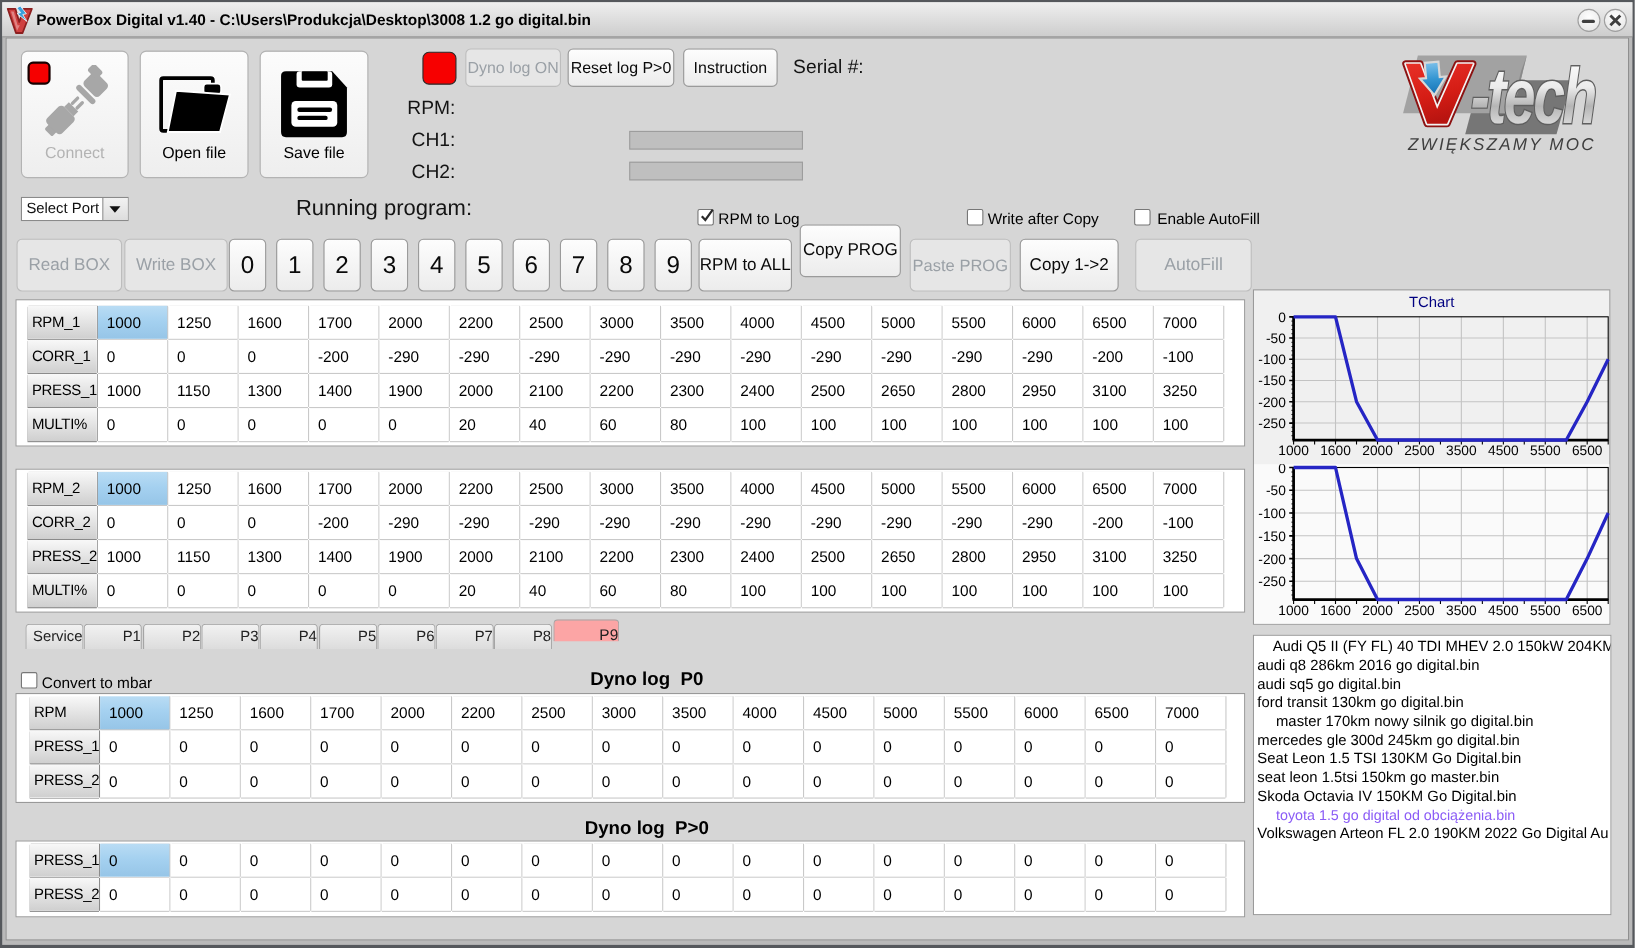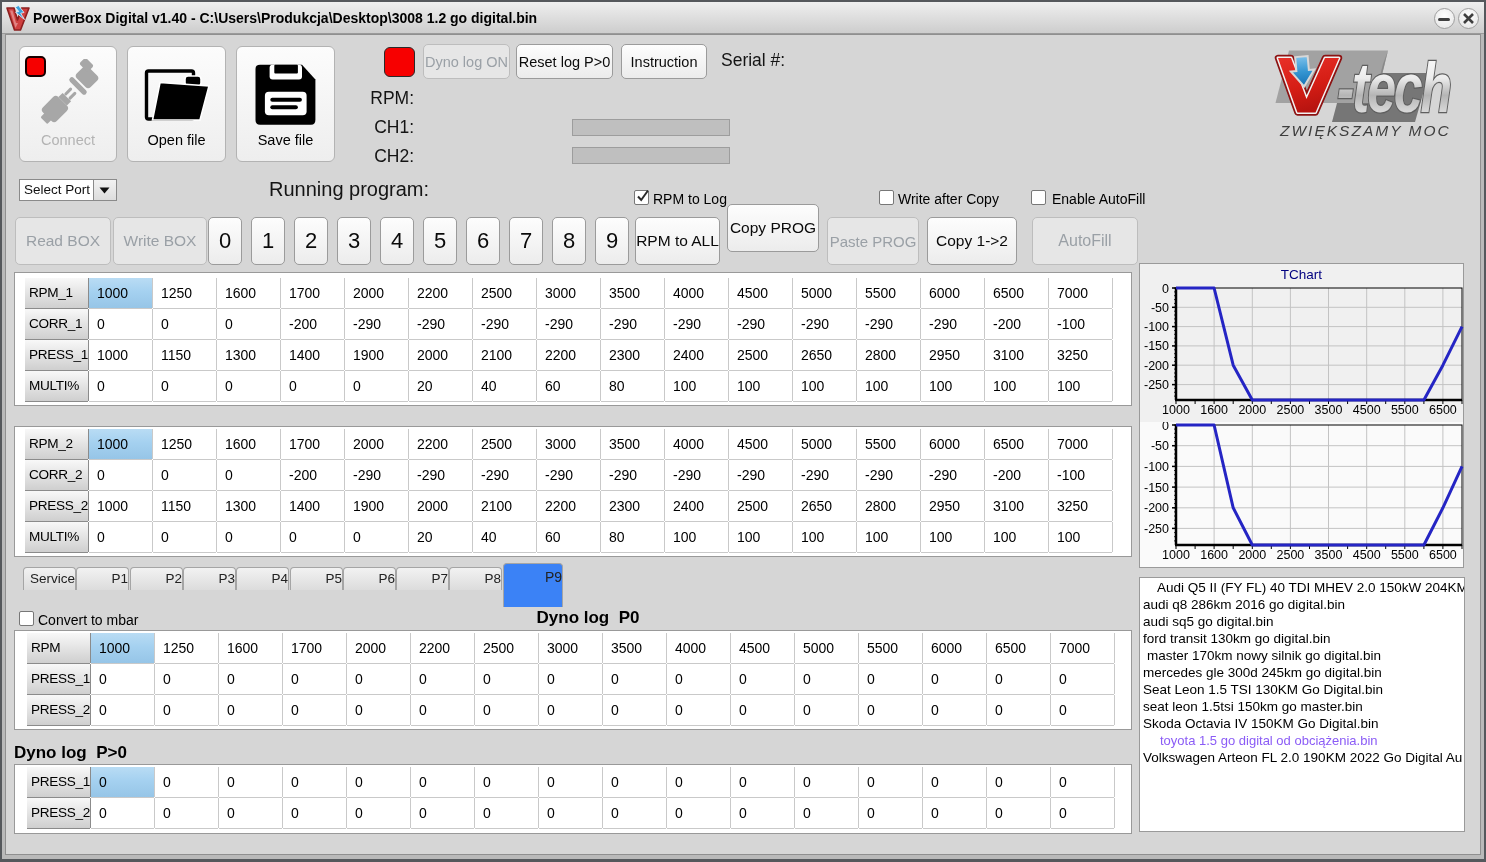--- a/index.html
+++ b/index.html
@@ -244,21 +244,21 @@
 <div class="c" style="left:1049px;top:522px;width:63px;height:30px">100</div>
 <div class="tab" style="left:23px;width:53px">Service</div>
 <div class="tab" style="left:76px;width:53px">P1</div>
 <div class="tab" style="left:130px;width:53px">P2</div>
 <div class="tab" style="left:183px;width:53px">P3</div>
 <div class="tab" style="left:236px;width:53px">P4</div>
 <div class="tab" style="left:290px;width:53px">P5</div>
 <div class="tab" style="left:343px;width:53px">P6</div>
 <div class="tab" style="left:396px;width:53px">P7</div>
 <div class="tab" style="left:449px;width:53px">P8</div>
-<div class="tab" style="left:503px;top:563px;width:60px;height:44px;background:#3b82f6;line-height:26px;z-index:3;font-size:14px">P9</div>
+<div class="tab" style="left:503px;top:563px;width:60px;height:20px;background:#fca5a5;line-height:26px;z-index:3;font-size:14px">P9</div>
 <div class="cb" style="left:19px;top:611px"></div>
 <div class="cbl" style="left:38px;top:611.5px">Convert to mbar</div>
 <div class="abs" style="left:14px;top:608px;width:1148px;text-align:center;font-size:17px;font-weight:bold;color:#000">Dyno log&nbsp; P0</div>
 <div class="panel" style="left:14px;top:630px;width:1118px;height:100px"></div>
 <div class="lab" style="left:27px;top:633px;width:63px;height:30px">RPM</div>
 <div class="c hl" style="left:91px;top:633px;width:63px;height:30px">1000</div>
 <div class="c" style="left:155px;top:633px;width:63px;height:30px">1250</div>
 <div class="c" style="left:219px;top:633px;width:63px;height:30px">1600</div>
 <div class="c" style="left:283px;top:633px;width:63px;height:30px">1700</div>
 <div class="c" style="left:347px;top:633px;width:63px;height:30px">2000</div>
@@ -300,21 +300,21 @@
 <div class="c" style="left:475px;top:695px;width:63px;height:30px">0</div>
 <div class="c" style="left:539px;top:695px;width:63px;height:30px">0</div>
 <div class="c" style="left:603px;top:695px;width:63px;height:30px">0</div>
 <div class="c" style="left:667px;top:695px;width:63px;height:30px">0</div>
 <div class="c" style="left:731px;top:695px;width:63px;height:30px">0</div>
 <div class="c" style="left:795px;top:695px;width:63px;height:30px">0</div>
 <div class="c" style="left:859px;top:695px;width:63px;height:30px">0</div>
 <div class="c" style="left:923px;top:695px;width:63px;height:30px">0</div>
 <div class="c" style="left:987px;top:695px;width:63px;height:30px">0</div>
 <div class="c" style="left:1051px;top:695px;width:63px;height:30px">0</div>
-<div class="abs" style="left:14px;top:743px;width:1148px;text-align:left;font-size:17px;font-weight:bold;color:#000">Dyno log&nbsp; P&gt;0</div>
+<div class="abs" style="left:14px;top:743px;width:1148px;text-align:center;font-size:17px;font-weight:bold;color:#000">Dyno log&nbsp; P&gt;0</div>
 <div class="panel" style="left:14px;top:764px;width:1118px;height:70px"></div>
 <div class="lab" style="left:27px;top:767px;width:63px;height:30px">PRESS_1</div>
 <div class="c hl" style="left:91px;top:767px;width:63px;height:30px">0</div>
 <div class="c" style="left:155px;top:767px;width:63px;height:30px">0</div>
 <div class="c" style="left:219px;top:767px;width:63px;height:30px">0</div>
 <div class="c" style="left:283px;top:767px;width:63px;height:30px">0</div>
 <div class="c" style="left:347px;top:767px;width:63px;height:30px">0</div>
 <div class="c" style="left:411px;top:767px;width:63px;height:30px">0</div>
 <div class="c" style="left:475px;top:767px;width:63px;height:30px">0</div>
 <div class="c" style="left:539px;top:767px;width:63px;height:30px">0</div>
@@ -516,21 +516,21 @@
       <text x="303.9" y="137" text-anchor="middle" font-size="12.5" fill="#000">6500</text>
       <line x1="323.0" y1="123" x2="323.0" y2="127" stroke="#000" stroke-width="1"></line>
       <polyline points="37.0,3.0 56.1,3.0 75.1,3.0 94.2,85.8 113.3,123.0 132.3,123.0 151.4,123.0 170.5,123.0 189.5,123.0 208.6,123.0 227.7,123.0 246.7,123.0 265.8,123.0 284.9,123.0 303.9,85.8 323.0,44.4" fill="none" stroke="#2525c4" stroke-width="3" stroke-linejoin="round"></polyline>
     </svg>
   </div>
 <div class="abs" style="left:1139px;top:577px;width:326px;height:255px;background:#fff;border:1px solid #9a9a9a;overflow:hidden;padding-top:1px">
     <div style="height:17.05px;line-height:17px;font-size:13.5px;color:#000;padding-left:17px;white-space:nowrap">Audi Q5 II (FY FL) 40 TDI MHEV 2.0 150kW 204KM (</div>
     <div style="height:17.05px;line-height:17px;font-size:13.5px;color:#000;padding-left:3px;white-space:nowrap">audi q8 286km 2016 go digital.bin</div>
     <div style="height:17.05px;line-height:17px;font-size:13.5px;color:#000;padding-left:3px;white-space:nowrap">audi sq5 go digital.bin</div>
     <div style="height:17.05px;line-height:17px;font-size:13.5px;color:#000;padding-left:3px;white-space:nowrap">ford transit 130km go digital.bin</div>
-    <div style="height:17.05px;line-height:17px;font-size:13.5px;color:#000;padding-left:7px;white-space:nowrap">master 170km nowy silnik go digital.bin</div>
+    <div style="height:17.05px;line-height:17px;font-size:13.5px;color:#000;padding-left:20px;white-space:nowrap">master 170km nowy silnik go digital.bin</div>
     <div style="height:17.05px;line-height:17px;font-size:13.5px;color:#000;padding-left:3px;white-space:nowrap">mercedes gle 300d 245km go digital.bin</div>
     <div style="height:17.05px;line-height:17px;font-size:13.5px;color:#000;padding-left:3px;white-space:nowrap">Seat Leon 1.5 TSI 130KM Go Digital.bin</div>
     <div style="height:17.05px;line-height:17px;font-size:13.5px;color:#000;padding-left:3px;white-space:nowrap">seat leon 1.5tsi 150km go master.bin</div>
     <div style="height:17.05px;line-height:17px;font-size:13.5px;color:#000;padding-left:3px;white-space:nowrap">Skoda Octavia IV 150KM Go Digital.bin</div>
     <div style="height:17.05px;line-height:17px;font-size:13px;color:#8b5cf6;padding-left:20px;white-space:nowrap">toyota 1.5 go digital od obciążenia.bin</div>
     <div style="height:17.05px;line-height:17px;font-size:13.5px;color:#000;padding-left:3px;white-space:nowrap">Volkswagen Arteon FL 2.0 190KM 2022 Go Digital Au</div>
   </div>
 <svg class="abs" style="left:1270px;top:44px" width="200" height="100" viewBox="0 0 200 100">
 <defs>
 <linearGradient id="chrome" x1="0" y1="0" x2="0" y2="1">

